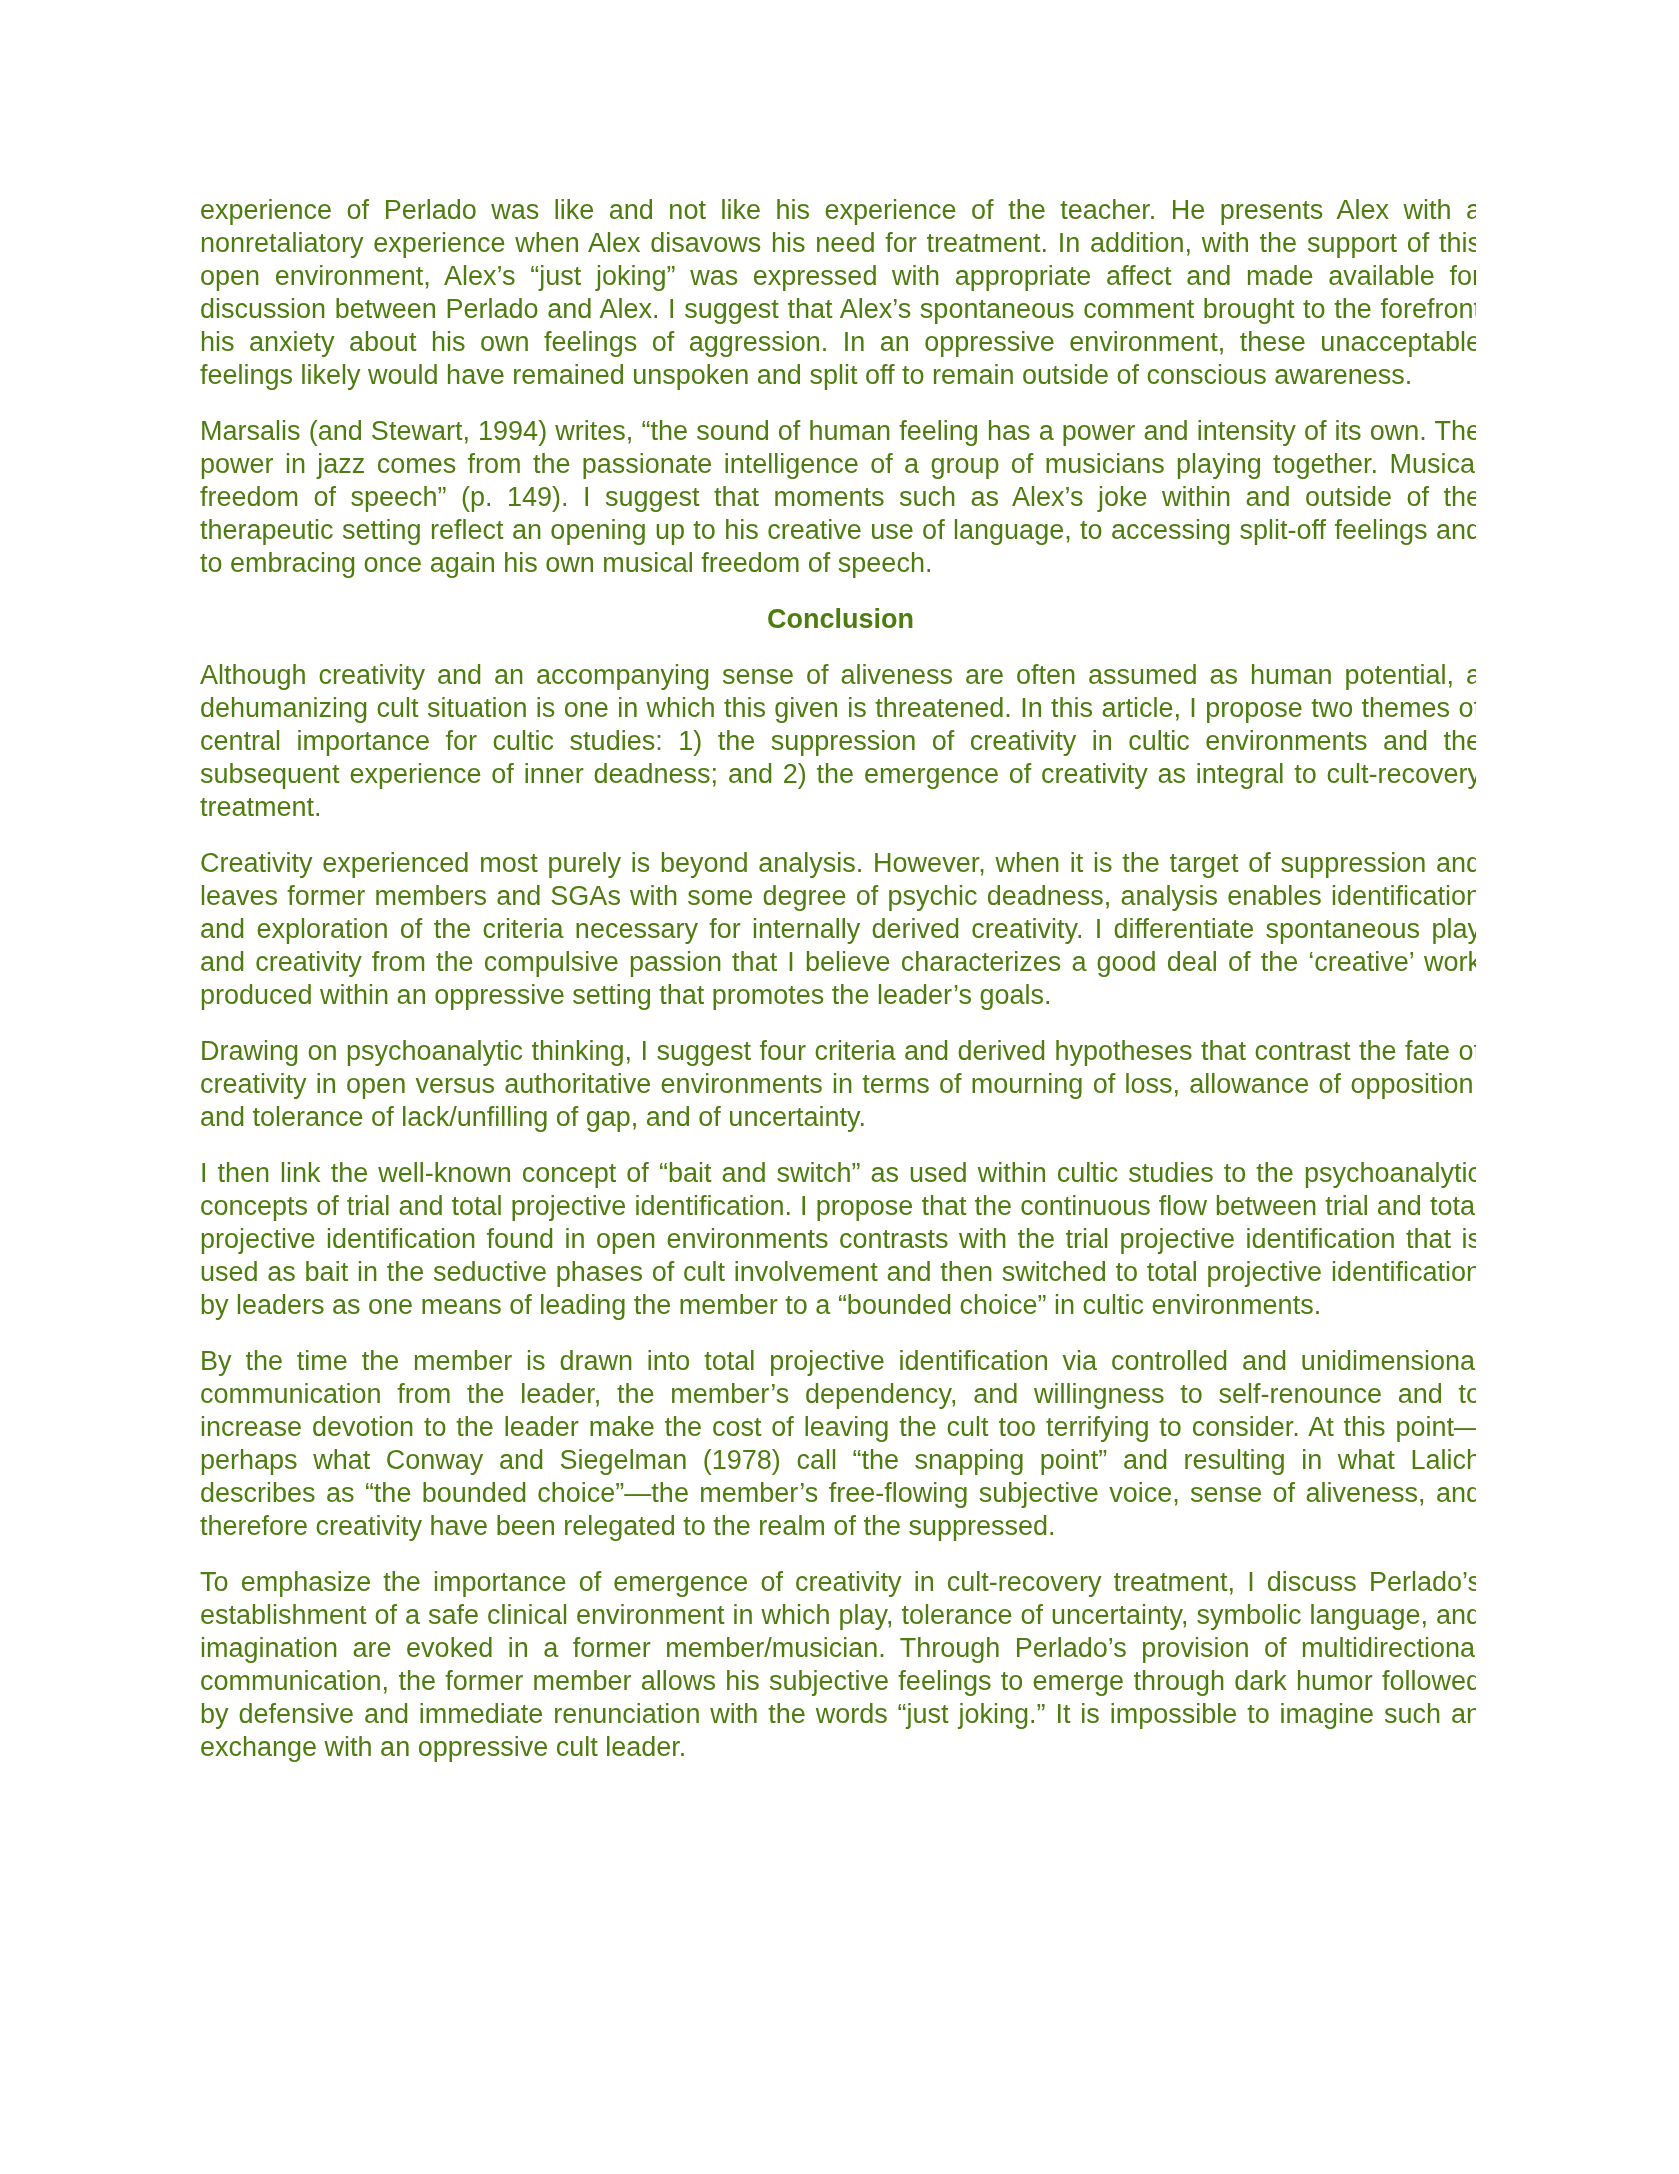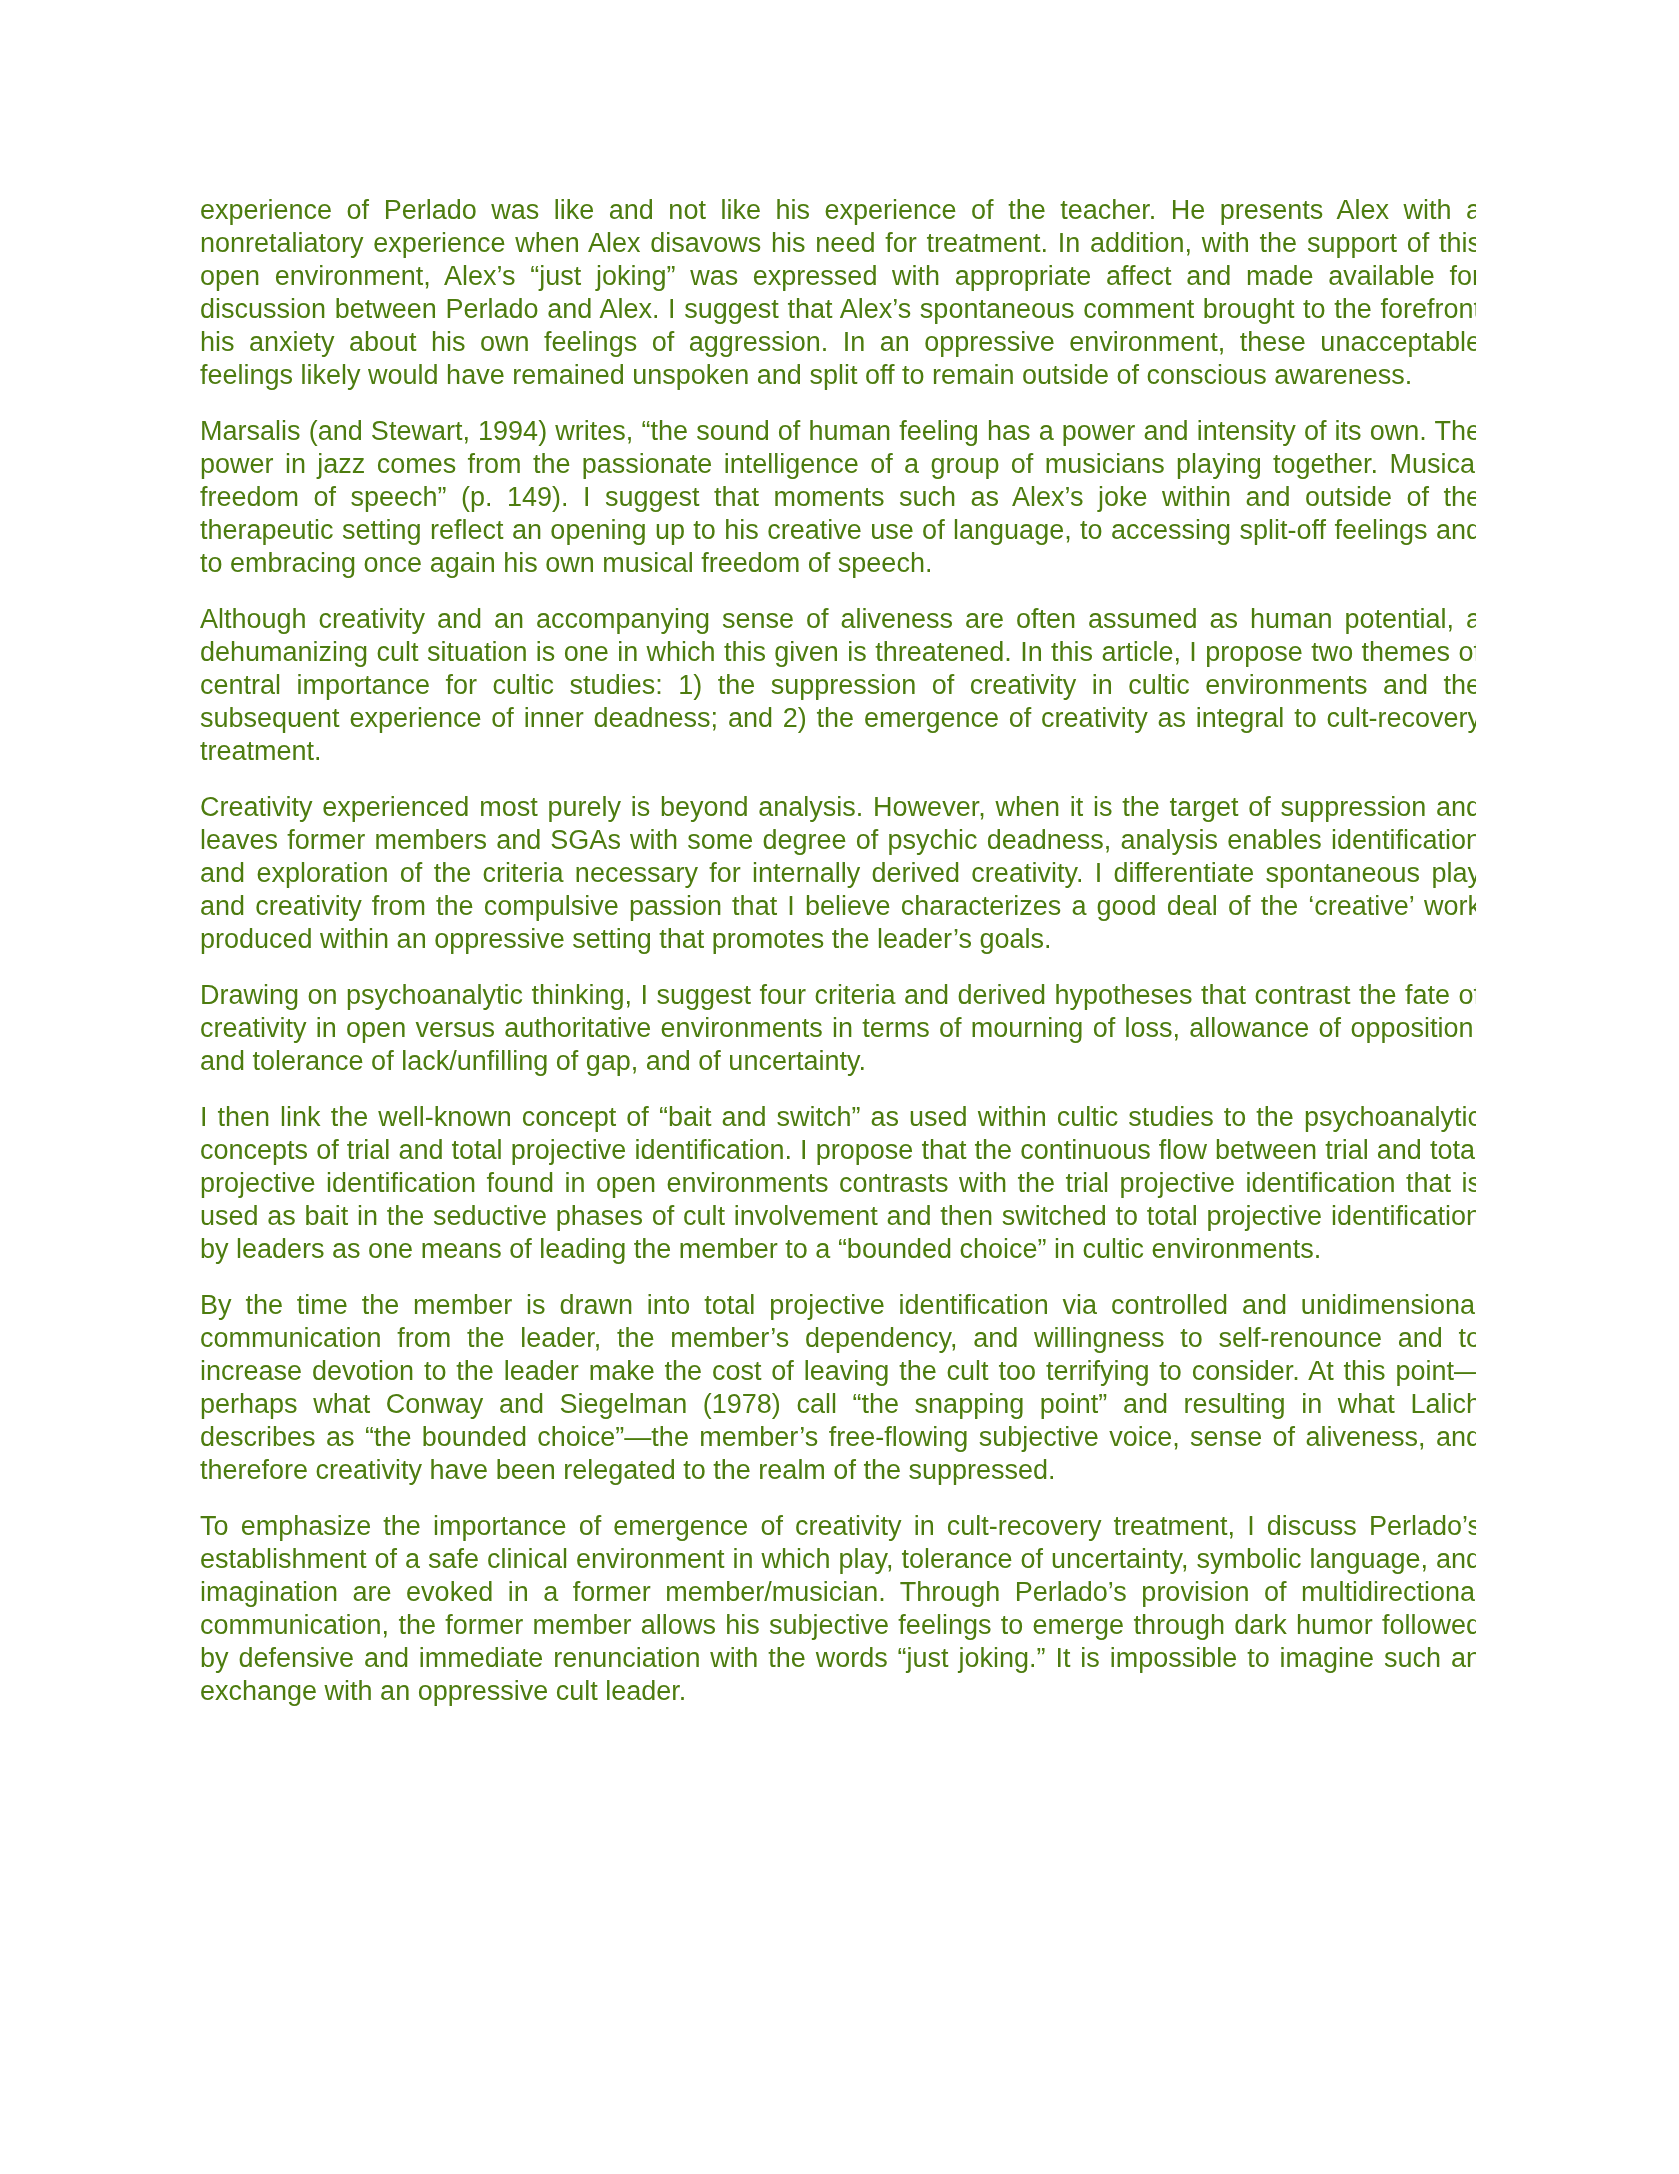--- a/index.html
+++ b/index.html
@@ -48,20 +48,21 @@
   }
 </style>
 </head>
 <body>
 
 <div class="page">
   <div class="content">
     <p>experience of Perlado was like and not like his experience of the teacher. He presents Alex with a nonretaliatory experience when Alex disavows his need for treatment. In addition, with the support of this open environment, Alex’s “just joking” was expressed with appropriate affect and made available for discussion between Perlado and Alex. I suggest that Alex’s spontaneous comment brought to the forefront his anxiety about his own feelings of aggression. In an oppressive environment, these unacceptable feelings likely would have remained unspoken and split off to remain outside of conscious awareness.</p>
     <p>Marsalis (and Stewart, 1994) writes, “the sound of human feeling has a power and intensity of its own. The power in jazz comes from the passionate intelligence of a group of musicians playing together. Musical freedom of speech” (p. 149). I suggest that moments such as Alex’s joke within and outside of the therapeutic setting reflect an opening up to his creative use of language, to accessing split-off feelings and to embracing once again his own musical freedom of speech.</p>
 
+    <div class="conclusion-heading">Conclusion</div>
 
     <p>Although creativity and an accompanying sense of aliveness are often assumed as human potential, a dehumanizing cult situation is one in which this given is threatened. In this article, I propose two themes of central importance for cultic studies: 1) the suppression of creativity in cultic environments and the subsequent experience of inner deadness; and 2) the emergence of creativity as integral to cult-recovery treatment.</p>
     <p>Creativity experienced most purely is beyond analysis. However, when it is the target of suppression and leaves former members and SGAs with some degree of psychic deadness, analysis enables identification and exploration of the criteria necessary for internally derived creativity. I differentiate spontaneous play and creativity from the compulsive passion that I believe characterizes a good deal of the ‘creative’ work produced within an oppressive setting that promotes the leader’s goals.</p>
     <p>Drawing on psychoanalytic thinking, I suggest four criteria and derived hypotheses that contrast the fate of creativity in open versus authoritative environments in terms of mourning of loss, allowance of opposition, and tolerance of lack/unfilling of gap, and of uncertainty.</p>
     <p>I then link the well-known concept of “bait and switch” as used within cultic studies to the psychoanalytic concepts of trial and total projective identification. I propose that the continuous flow between trial and total projective identification found in open environments contrasts with the trial projective identification that is used as bait in the seductive phases of cult involvement and then switched to total projective identification by leaders as one means of leading the member to a “bounded choice” in cultic environments.</p>
     <p>By the time the member is drawn into total projective identification via controlled and unidimensional communication from the leader, the member’s dependency, and willingness to self-renounce and to increase devotion to the leader make the cost of leaving the cult too terrifying to consider. At this point—perhaps what Conway and Siegelman (1978) call “the snapping point” and resulting in what Lalich describes as “the bounded choice”—the member’s free-flowing subjective voice, sense of aliveness, and therefore creativity have been relegated to the realm of the suppressed.</p>
     <p>To emphasize the importance of emergence of creativity in cult-recovery treatment, I discuss Perlado’s establishment of a safe clinical environment in which play, tolerance of uncertainty, symbolic language, and imagination are evoked in a former member/musician. Through Perlado’s provision of multidirectional communication, the former member allows his subjective feelings to emerge through dark humor followed by defensive and immediate renunciation with the words “just joking.” It is impossible to imagine such an exchange with an oppressive cult leader.</p>
   </div>
 
 </div>

